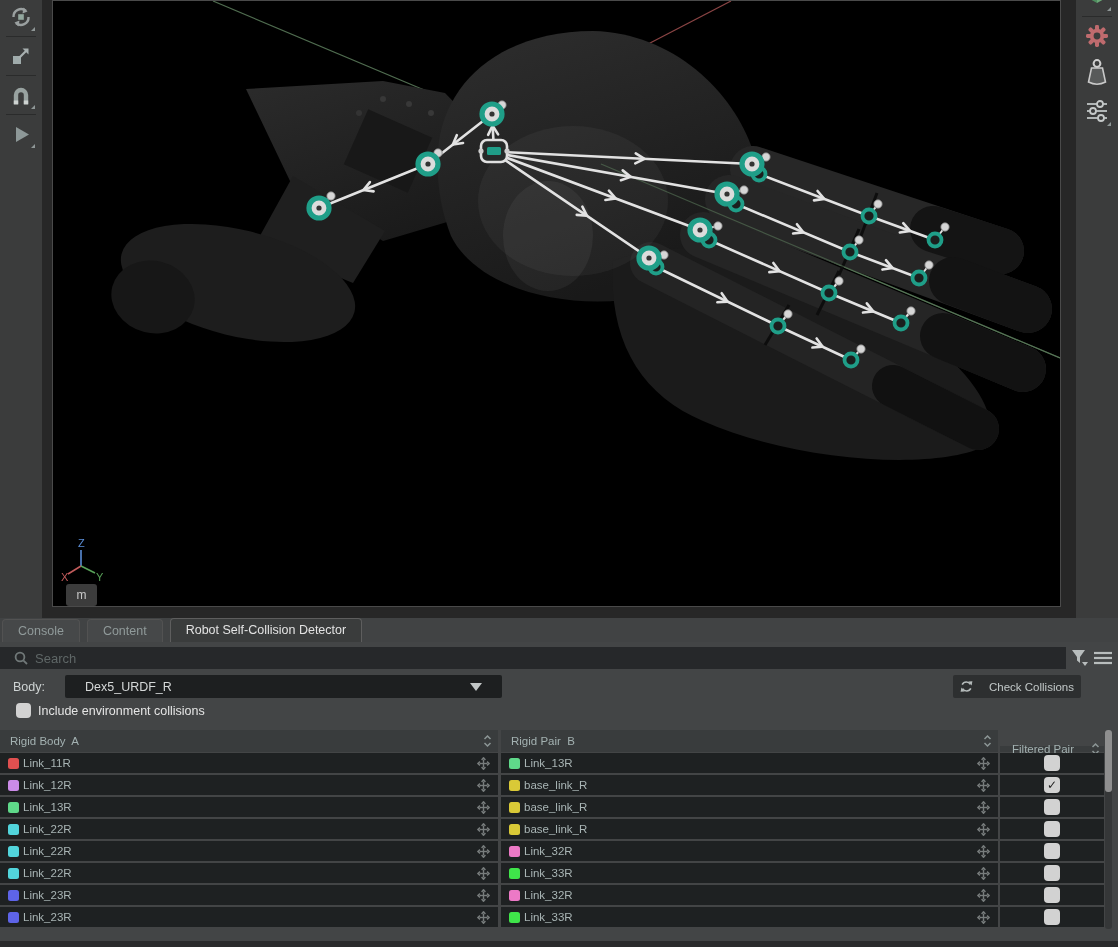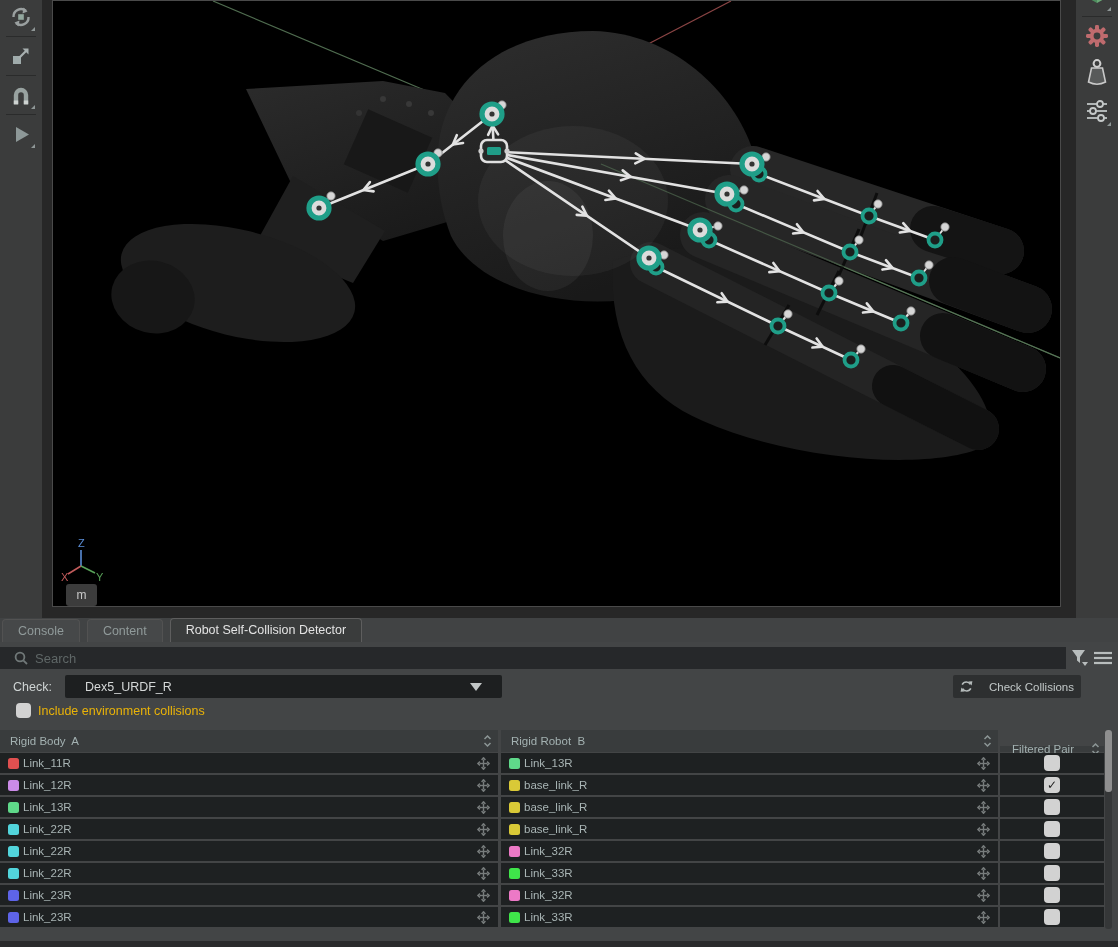--- a/index.html
+++ b/index.html
@@ -40,21 +40,21 @@
                     display:flex; align-items:center; color:#d5d8d8; font-size:12.5px; padding:0 20px; }
   #robot-dropdown .dd-value { flex:1; }
   .dd-arrow { width:0; height:0; border-left:6px solid transparent; border-right:6px solid transparent; border-top:8px solid #c2c6c6; }
 
   #check-collisions-btn { left:953px; top:57px; width:128px; height:23px; background:#2d2f30; border-radius:2px;
                           display:flex; align-items:center; justify-content:center; gap:16px; color:#c2c8c8; font-size:11.5px; }
 
   #env-check-row { left:16px; top:85px; display:flex; align-items:center; gap:7px; }
   .checkbox { width:15px; height:15px; background:#d2d2d2; border-radius:4px; display:flex; align-items:center; justify-content:center;
               color:#222; font-size:11px; font-weight:bold; }
-  #env-check-row .lbl { color:#eab308; font-size:12.5px; }
+  #env-check-row .lbl { color:#e5e5e5; font-size:12.5px; }
 
   
   #pair-table { left:0; top:112px; width:1104px; height:201px; overflow:hidden; }
   .t-row { display:flex; width:1104px; }
   .t-head { height:22px; margin-bottom:1px; }
   .t-body-row { height:20px; margin-bottom:2px; }
   .cell { background:#1e2122; display:flex; align-items:center;text-align:center; }
   .t-head .cell { background:#393c3d; color:#a3b1b1; font-size:11.5px; white-space:pre; }
   .cell.ca { width:498px; margin-right:3px; }
   .cell.cb { width:497px; margin-right:2px; }
@@ -339,21 +339,21 @@
     <div id="menu-btn" class="abs">
       <svg width="18" height="14" viewBox="0 0 18 14">
         <g stroke="#b8bdbd" stroke-width="2.2">
             <line x1="0" y1="2" x2="18" y2="2"></line>
             <line x1="0" y1="7" x2="18" y2="7"></line>
             <line x1="0" y1="12" x2="18" y2="12"></line>
           </g>
       </svg>
     </div>
 
-    <div id="robot-label" class="abs">Check:</div>
+    <div id="robot-label" class="abs">Body:</div>
     <div id="robot-dropdown" class="abs">
       <span class="dd-value">Dex5_URDF_R</span>
       <span class="dd-arrow"></span>
     </div>
     <div id="check-collisions-btn" class="abs">
       <svg width="13" height="13" viewBox="0 0 13 13">
         <path d="M2.2,4.6 A4.6,4.6 0 0 1 10.4,4.4" fill="none" stroke="#b5bbbb" stroke-width="1.6"></path>
         <polygon points="8.4,1.6 11.6,5.4 12.4,1.2" fill="#b5bbbb"></polygon>
         <path d="M10.8,8.4 A4.6,4.6 0 0 1 2.6,8.6" fill="none" stroke="#b5bbbb" stroke-width="1.6"></path>
         <polygon points="4.6,11.4 1.4,7.6 0.6,11.8" fill="#b5bbbb"></polygon>
@@ -371,21 +371,21 @@
         <div class="cell ca">
           <span>Rigid Body  A</span>
           <svg class="sort-icon" width="9" height="14" viewBox="0 0 9 14">
             <g fill="none" stroke="#8c9696" stroke-width="1.5">
                 <path d="M1.5,5 L4.5,2 L7.5,5"></path>
                 <path d="M1.5,9 L4.5,12 L7.5,9"></path>
               </g>
           </svg>
         </div>
         <div class="cell cb">
-          <span>Rigid Robot  B</span>
+          <span>Rigid Pair  B</span>
           <svg class="sort-icon" width="9" height="14" viewBox="0 0 9 14">
             <g fill="none" stroke="#8c9696" stroke-width="1.5">
                 <path d="M1.5,5 L4.5,2 L7.5,5"></path>
                 <path d="M1.5,9 L4.5,12 L7.5,9"></path>
               </g>
           </svg>
         </div>
         <div class="cell cf">
           <span>Filtered Pair</span>
           <svg class="sort-icon" width="9" height="14" viewBox="0 0 9 14">

